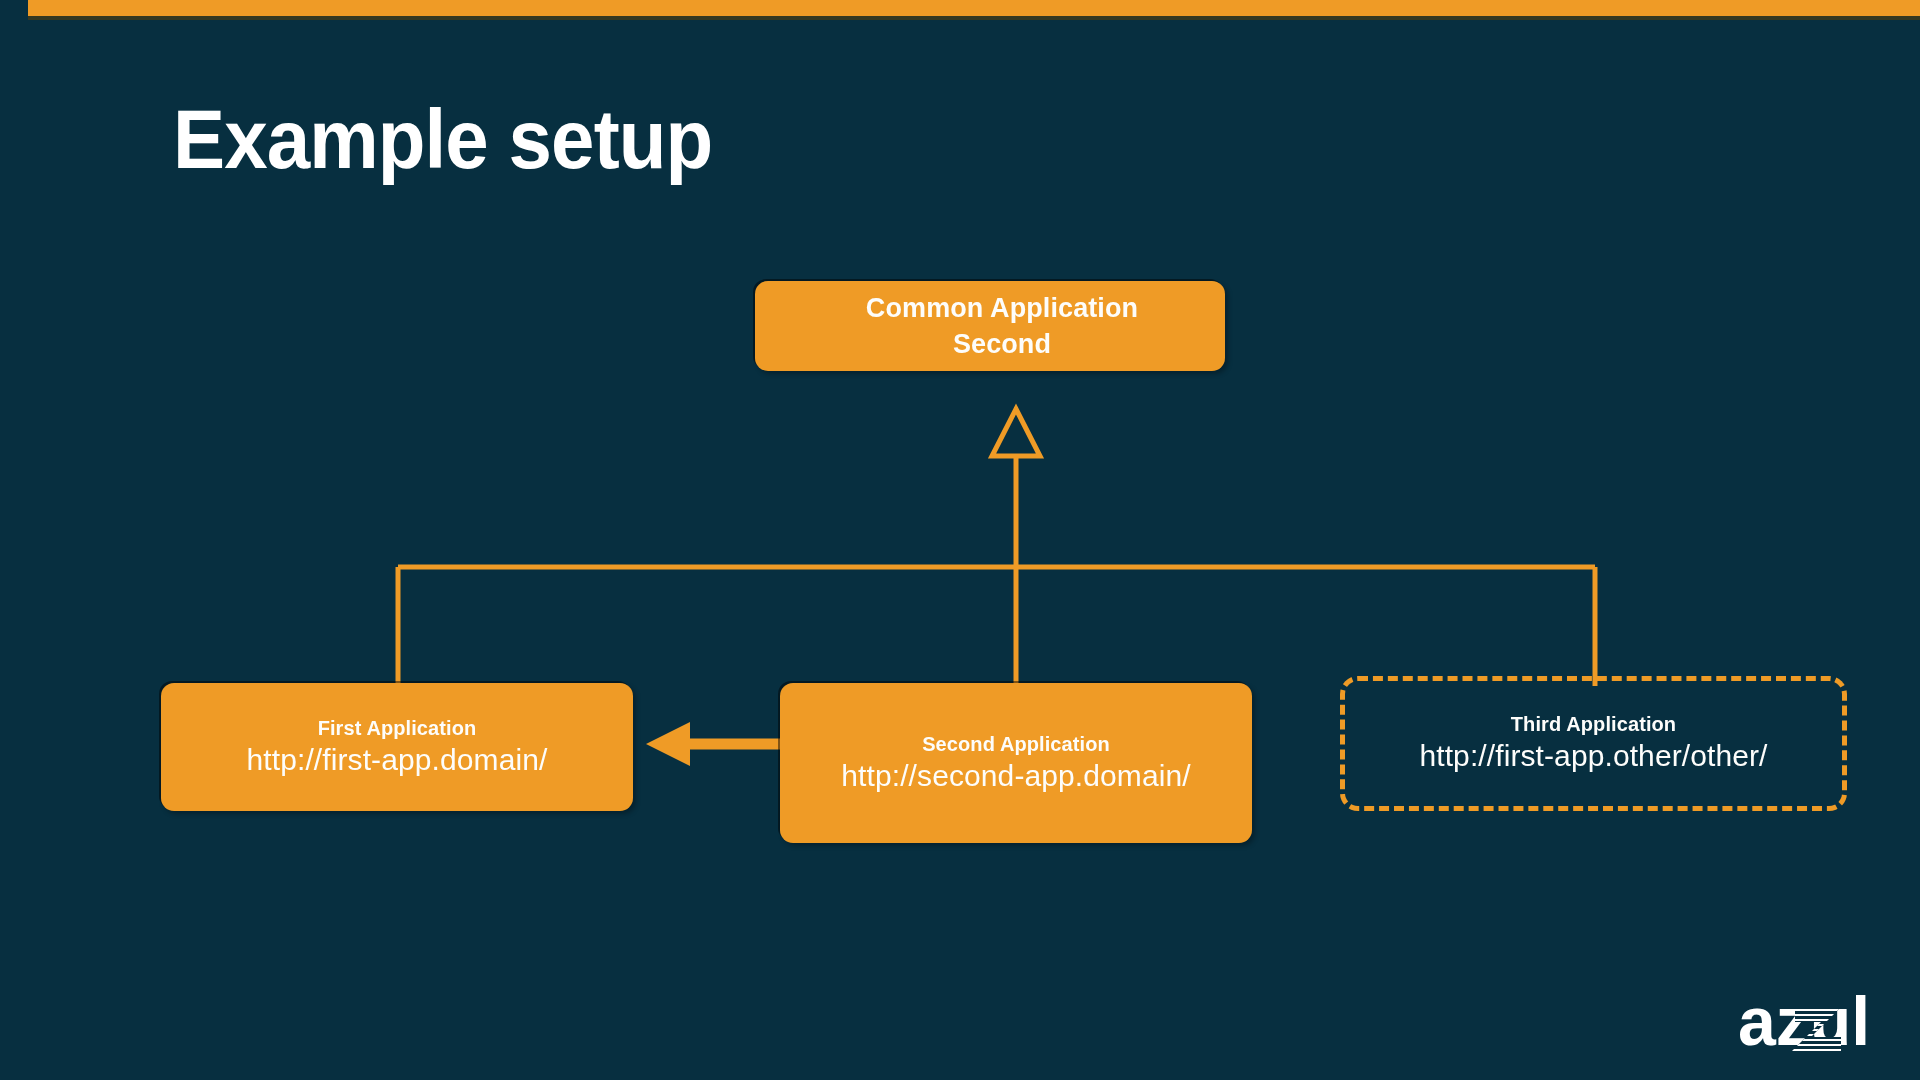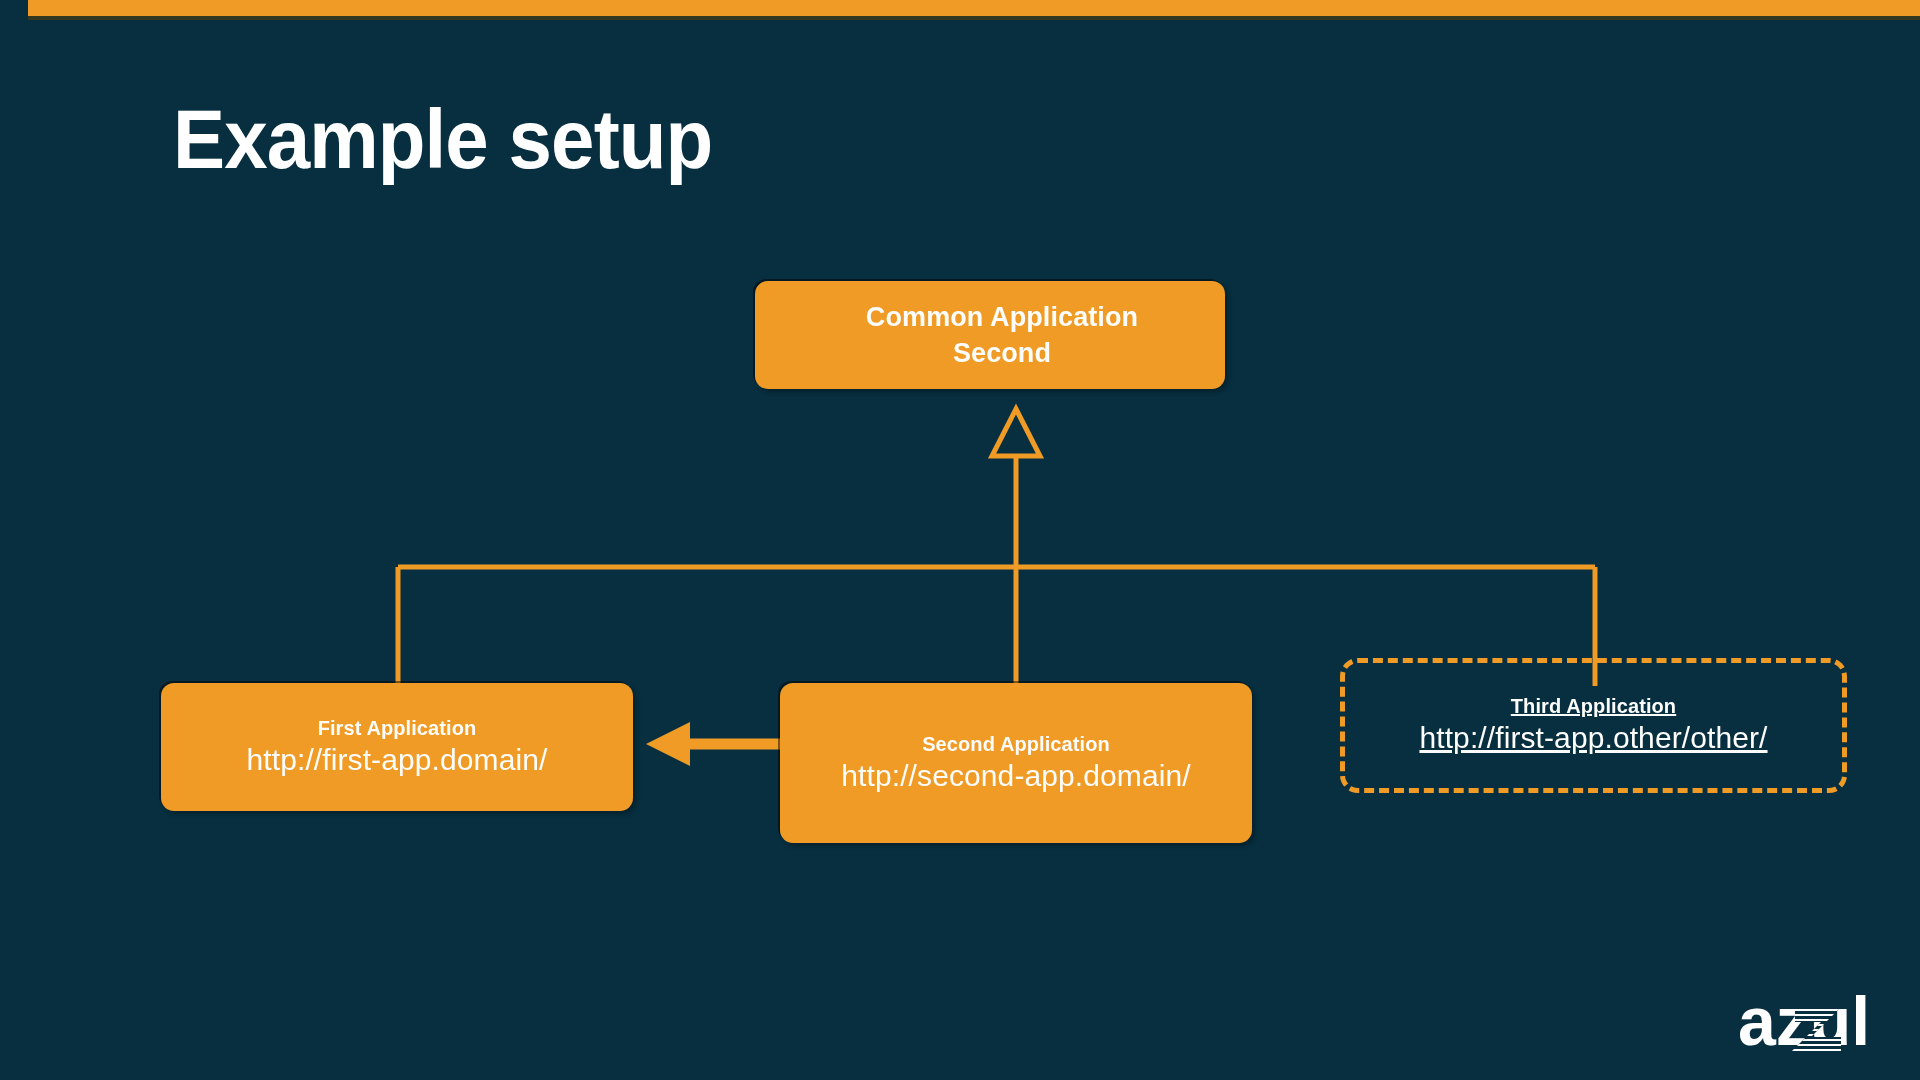--- a/index.html
+++ b/index.html
@@ -93,45 +93,44 @@
   .node-sub {
     font-weight: normal;
     font-size: 30px;
     line-height: 1.22;
     letter-spacing: .1px;
   }
   #node-root {
     left: 727px;
     top: 281px;
     width: 470px;
-    height: 108px;
+    height: 90px;
     padding-left: 24px;
   }
   #node-root .node-title {
     font-size: 27px;
     line-height: 1.35;
   }
   #node-first {
     left: 133px;
     top: 683px;
     width: 472px;
     height: 128px;
   }
   #node-second {
     left: 752px;
     top: 683px;
     width: 472px;
     height: 160px;
   }
   #node-third {
     left: 1312px;
-    top: 658px;
+    top: 676px;
     width: 507px;
     height: 135px;
-    text-decoration: underline;
   }
   
   #logo {
     position: absolute;
     left: 1710px;
     top: 985px;
     width: 180px;
     height: 72px;
   }
 </style>

